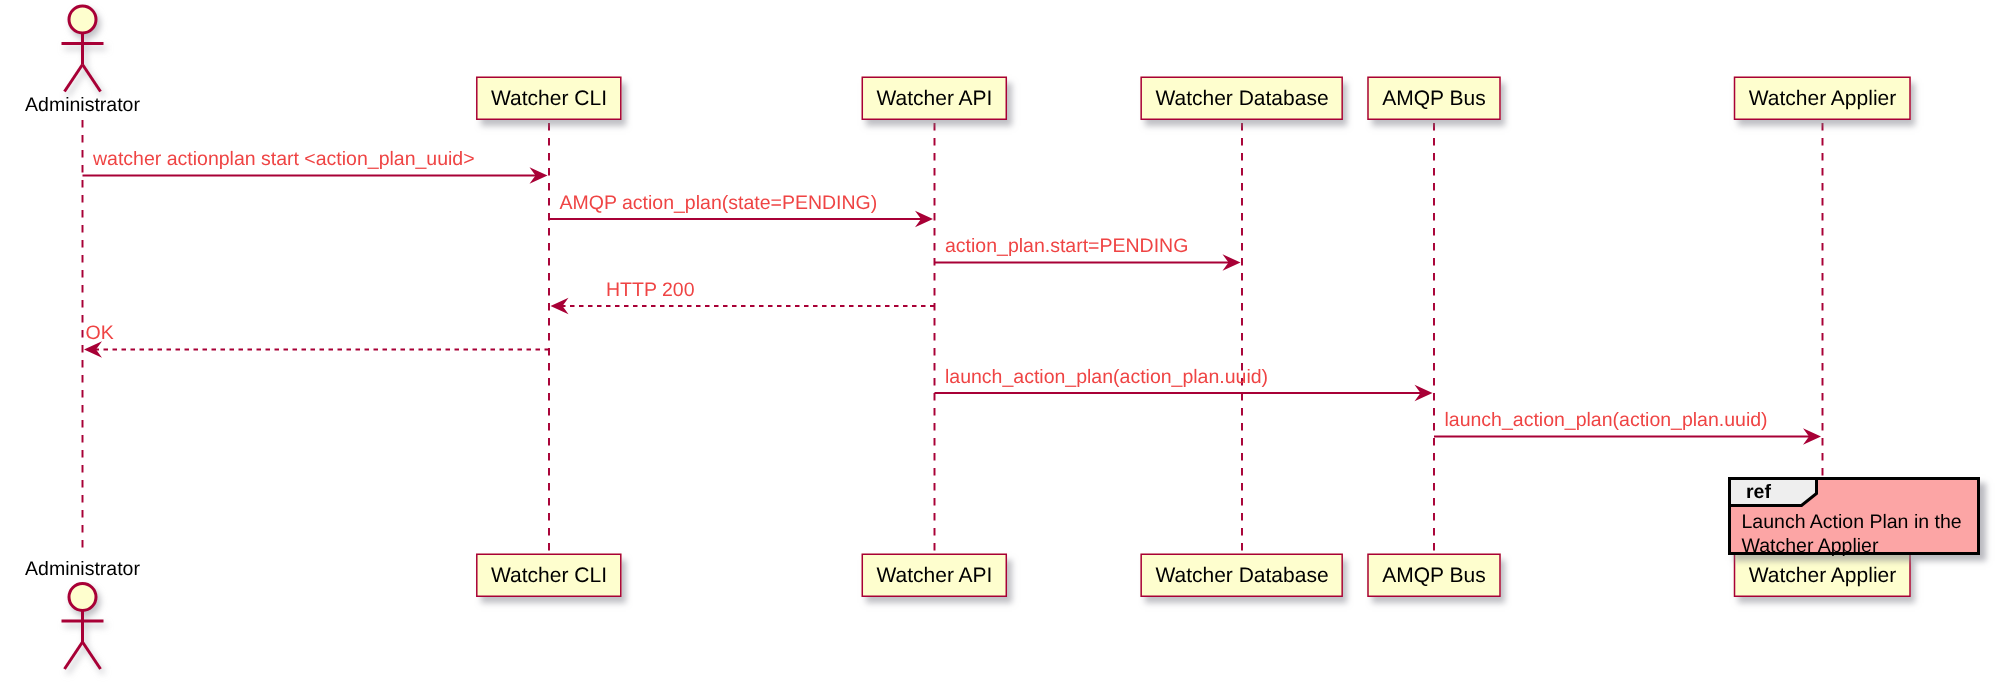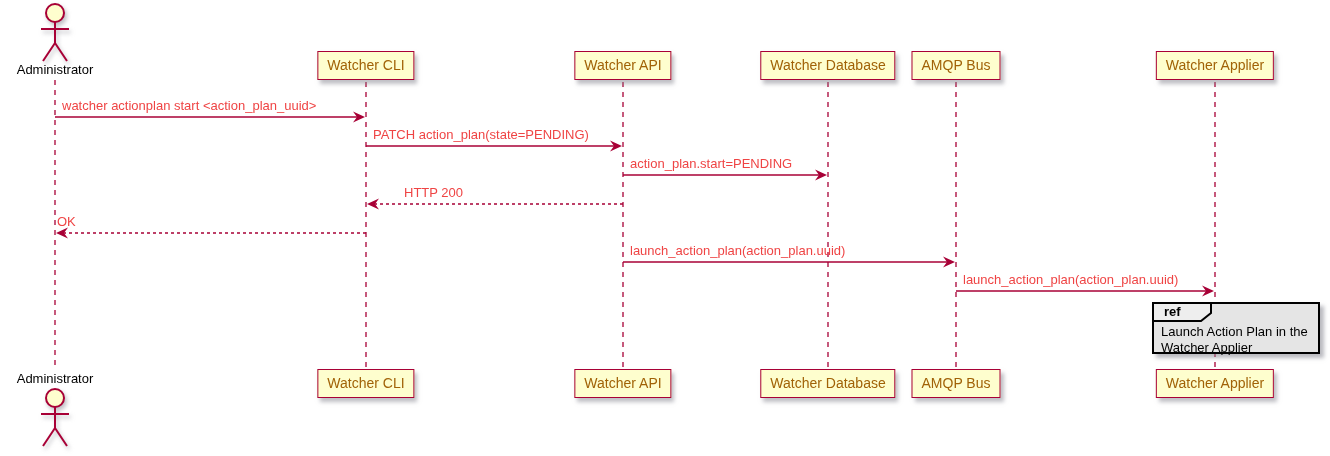--- a/index.html
+++ b/index.html
@@ -14,21 +14,21 @@
   }
   #diagram-svg { position: absolute; left: 0; top: 0; }
   .participant-box {
     position: absolute;
     transform: translateX(-50%);
     background: #FEFECE;
     border: 1.5px solid #A80036;
     padding: 4px 9px;
     font-size: 14px;
     line-height: 19px;
-    color: #a16207;
+    color: #000000;
     white-space: nowrap;
     box-shadow: 3px 4px 4px rgba(130,130,140,0.5);
     box-sizing: border-box;
   }
   .actor-label {
     position: absolute;
     transform: translateX(-50%);
     font-size: 13px;
     line-height: 15px;
     color: #000000;
@@ -36,24 +36,25 @@
   }
   .msg-label {
     position: absolute;
     font-size: 13px;
     line-height: 16px;
     color: #ef4444;
     white-space: nowrap;
   }
   .ref-box {
     position: absolute;
-    background: #e5e5e5;
+    background: #fca5a5;
     border: 2px solid #000000;
     box-shadow: 4px 4px 4px rgba(130,130,140,0.55);
     box-sizing: border-box;
+    margin-top: 16px;
   }
   .ref-pentagon-svg { position: absolute; left: -2px; top: -2px; }
   .ref-keyword {
     position: absolute;
     left: 10px;
     top: 0px;
     font-size: 13px;
     font-weight: bold;
     color: #000000;
   }
@@ -114,21 +115,21 @@
       <div class="participant-box" style="left: 366px; top: 369px;">Watcher CLI</div>
       <div class="participant-box" style="left: 623px; top: 51px;">Watcher API</div>
       <div class="participant-box" style="left: 623px; top: 369px;">Watcher API</div>
       <div class="participant-box" style="left: 828px; top: 51px;">Watcher Database</div>
       <div class="participant-box" style="left: 828px; top: 369px;">Watcher Database</div>
       <div class="participant-box" style="left: 956px; top: 51px;">AMQP Bus</div>
       <div class="participant-box" style="left: 956px; top: 369px;">AMQP Bus</div>
       <div class="participant-box" style="left: 1215px; top: 51px;">Watcher Applier</div>
       <div class="participant-box" style="left: 1215px; top: 369px;">Watcher Applier</div>
       <div class="msg-label" style="left: 62px; top: 98px;">watcher actionplan start &lt;action_plan_uuid&gt;</div>
-      <div class="msg-label" style="left: 373px; top: 127px;">PATCH action_plan(state=PENDING)</div>
+      <div class="msg-label" style="left: 373px; top: 127px;">AMQP action_plan(state=PENDING)</div>
       <div class="msg-label" style="left: 630px; top: 156px;">action_plan.start=PENDING</div>
       <div class="msg-label" style="left: 404px; top: 185px;">HTTP 200</div>
       <div class="msg-label" style="left: 57px; top: 214px;">OK</div>
       <div class="msg-label" style="left: 630px; top: 243px;">launch_action_plan(action_plan.uuid)</div>
       <div class="msg-label" style="left: 963px; top: 272px;">launch_action_plan(action_plan.uuid)</div>
       <div class="ref-box" style="left: 1152px; top: 302px; width: 168px; height: 52px;">
         <svg width="64" height="22" class="ref-pentagon-svg">
           <path d="M1,1 H59 V11 L49,19 H1 Z" fill="#EEEEEE" stroke="#000000" stroke-width="2"></path>
         </svg>
         <div class="ref-keyword">ref</div>

